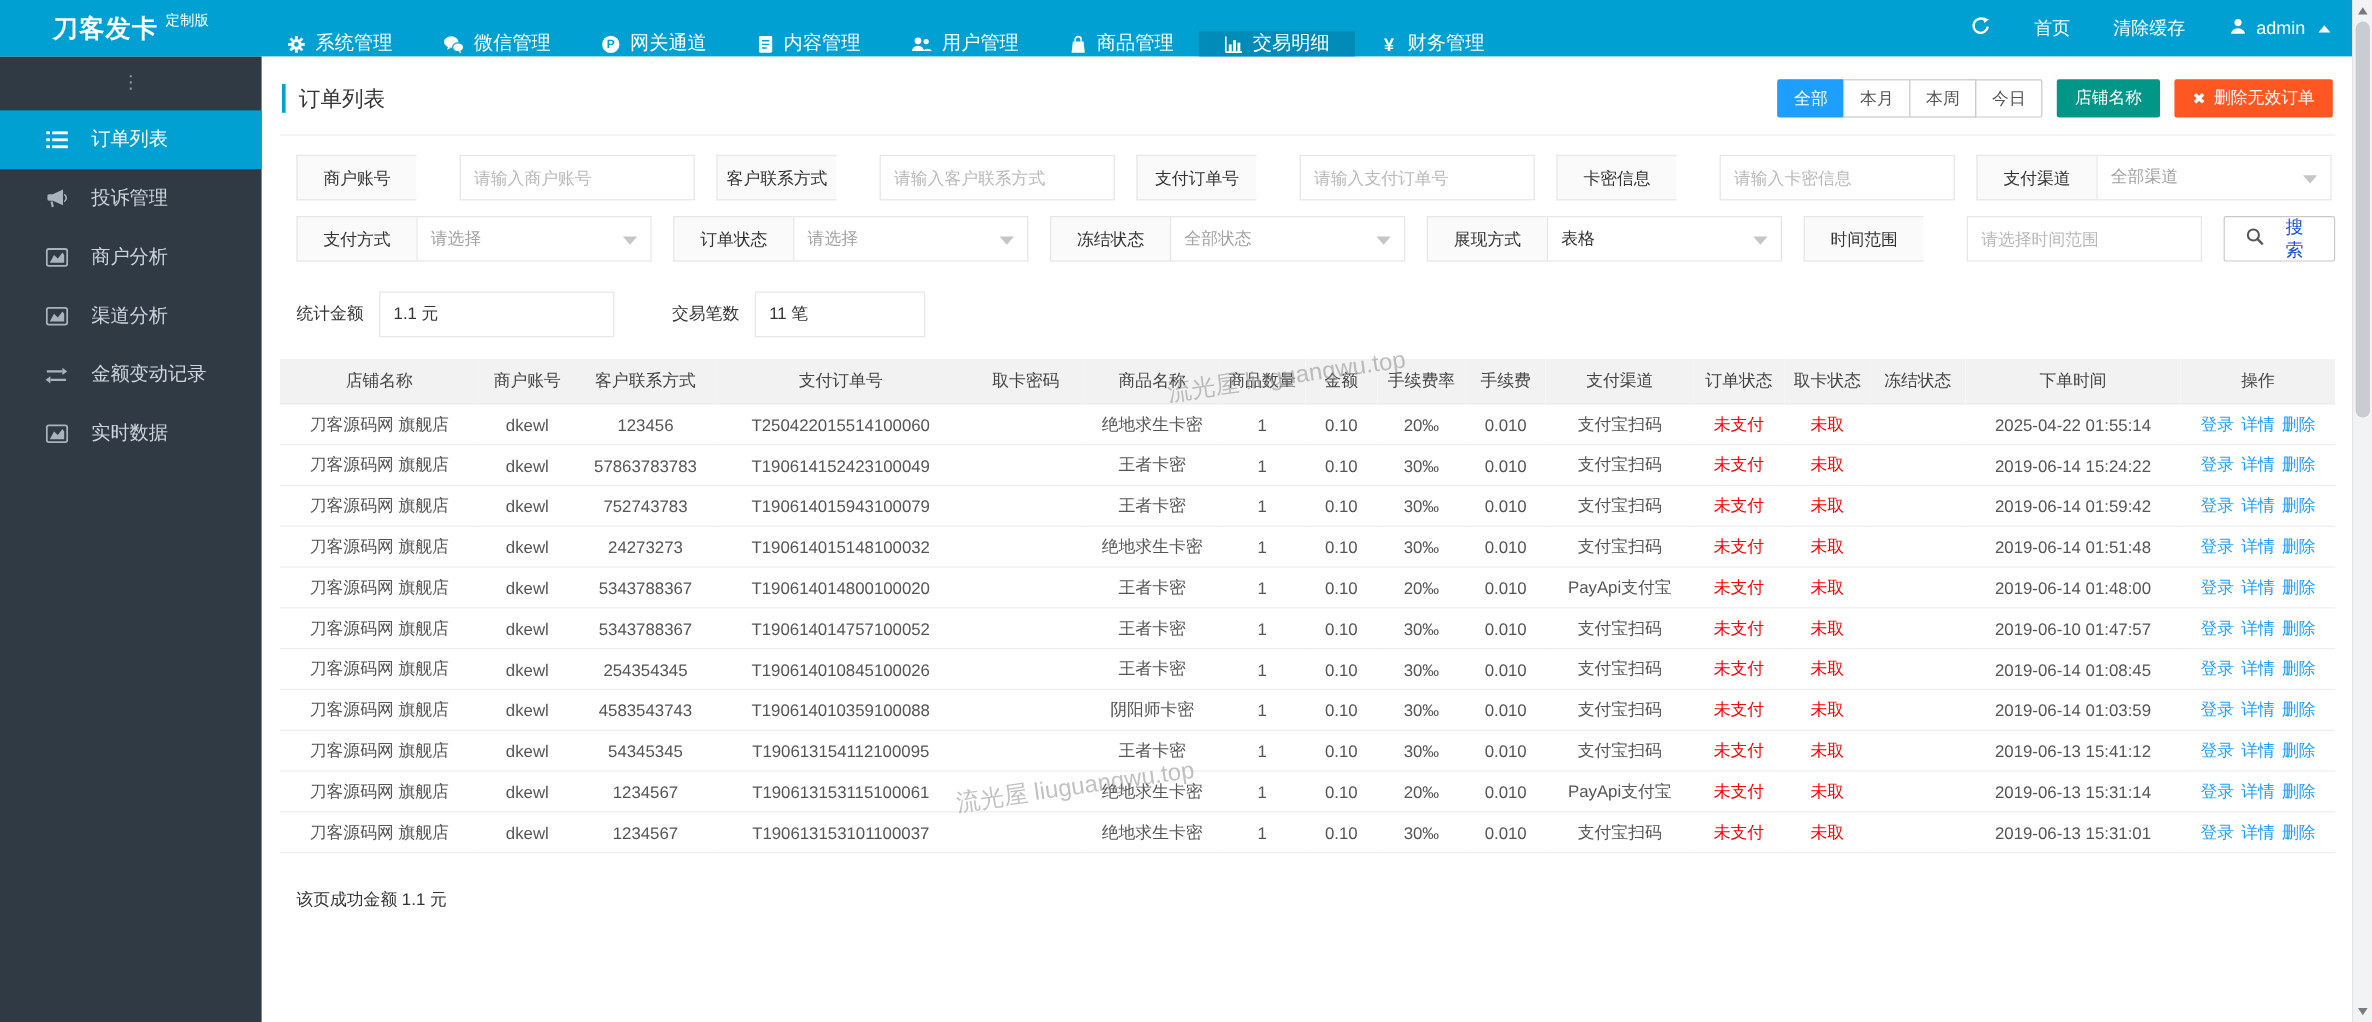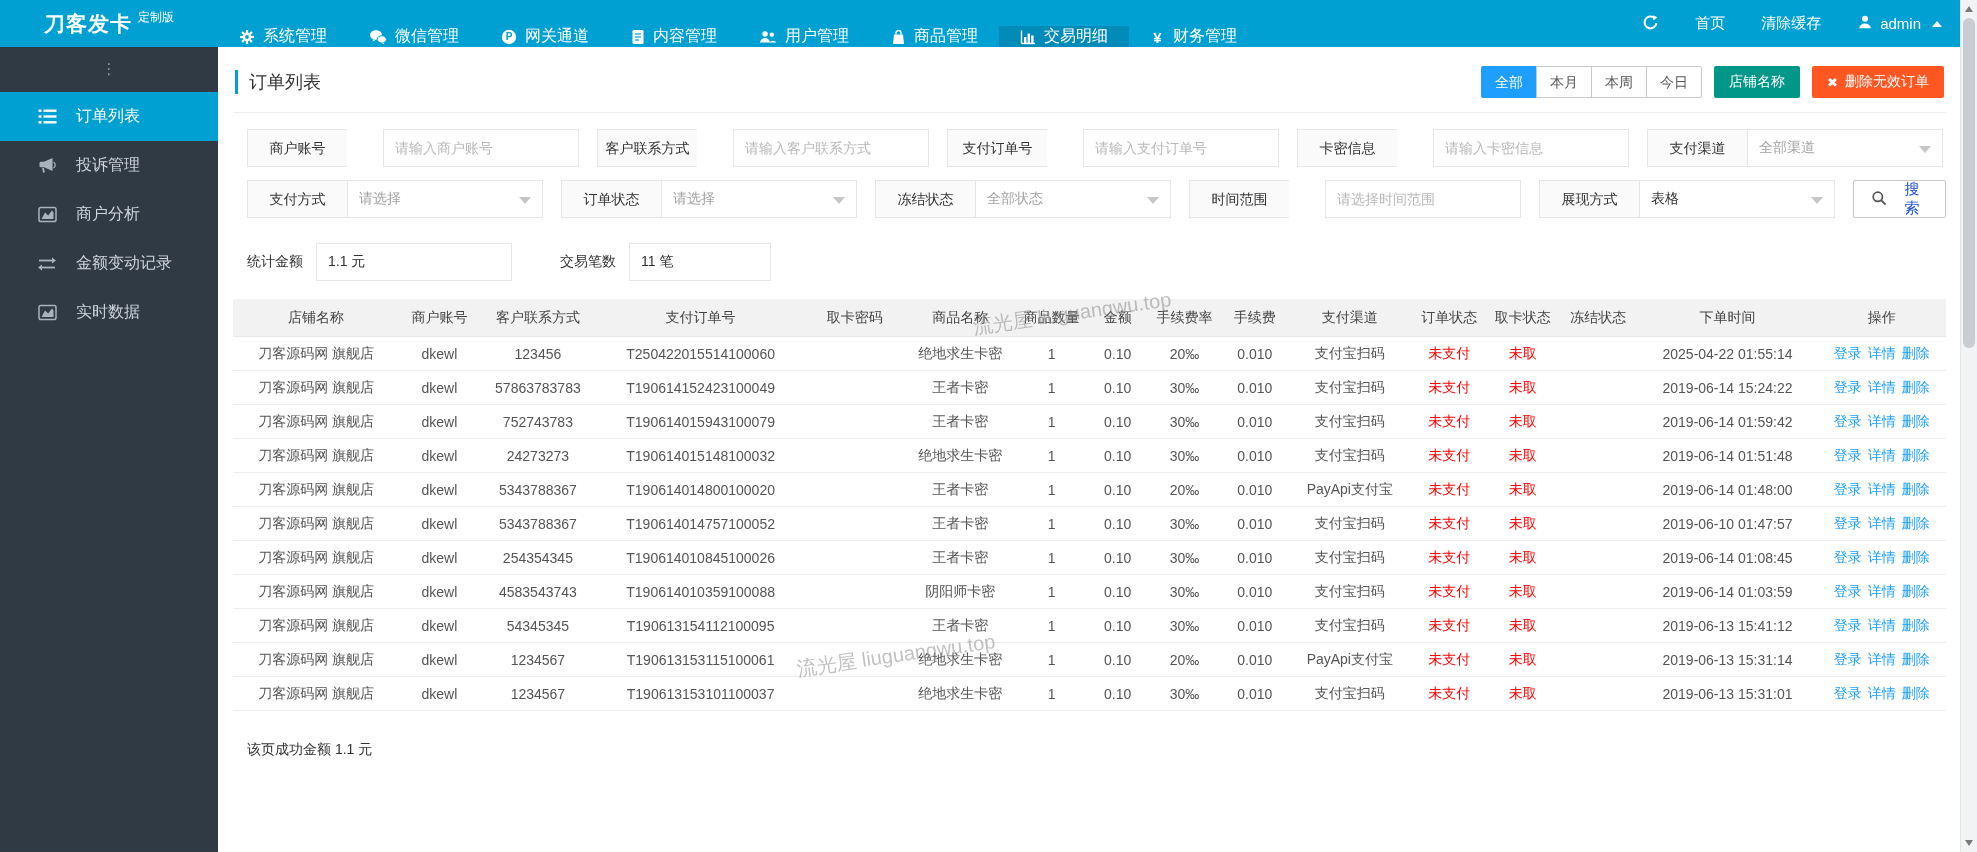--- a/index.html
+++ b/index.html
@@ -244,20 +244,29 @@
           <span class="sicon">
             <svg width="19" height="17" viewBox="0 0 19 17">
               <rect x="1" y="1.5" width="17" height="14" rx="1.8" fill="none" stroke="currentColor" stroke-width="1.5"></rect>
               <path d="M3.5 13 L7 6.5 l3.2 3 L14 4.5 l1.5 2 V13 z" fill="currentColor"></path>
             </svg>
           </span>
           <span>商户分析</span>
         </div>
         <div class="side-item">
           <span class="sicon">
+            <svg width="19" height="17" viewBox="0 0 19 17">
+              <rect x="1" y="1.5" width="17" height="14" rx="1.8" fill="none" stroke="currentColor" stroke-width="1.5"></rect>
+              <path d="M3.5 13 L7 6.5 l3.2 3 L14 4.5 l1.5 2 V13 z" fill="currentColor"></path>
+            </svg>
+          </span>
+          <span>渠道分析</span>
+        </div>
+        <div class="side-item">
+          <span class="sicon">
             <svg width="20" height="16" viewBox="0 0 20 16">
               <line x1="2" y1="4.5" x2="15" y2="4.5" stroke="currentColor" stroke-width="1.8"></line>
               <polygon points="15,1.5 19,4.5 15,7.5" fill="currentColor"></polygon>
               <line x1="5" y1="11.5" x2="18" y2="11.5" stroke="currentColor" stroke-width="1.8"></line>
               <polygon points="5,8.5 1,11.5 5,14.5" fill="currentColor"></polygon>
             </svg>
           </span>
           <span>金额变动记录</span>
         </div>
         <div class="side-item">
@@ -335,29 +344,29 @@
             </div>
           </div>
           <div class="fgroup">
             <div class="fglabel">冻结状态</div>
             <div class="fgselect muted">
               <span>全部状态</span>
               <span class="caret"></span>
             </div>
           </div>
           <div class="fgroup">
-            <div class="fglabel">时间范围</div>
-            <input class="fgfield" placeholder="请选择时间范围" style="">
-          </div>
-          <div class="fgroup">
             <div class="fglabel">展现方式</div>
             <div class="fgselect">
               <span>表格</span>
               <span class="caret"></span>
             </div>
+          </div>
+          <div class="fgroup">
+            <div class="fglabel">时间范围</div>
+            <input class="fgfield" placeholder="请选择时间范围" style="">
           </div>
           <button class="search-btn">
             <span><svg width="16" height="16" viewBox="0 0 16 16">
                 <circle cx="6.8" cy="6.8" r="4.6" fill="none" stroke="#555" stroke-width="1.7"></circle>
                 <line x1="10.3" y1="10.3" x2="14.6" y2="14.6" stroke="#555" stroke-width="1.9"></line>
               </svg></span>
             <span>搜 索</span>
           </button>
         </div>
     </div>

